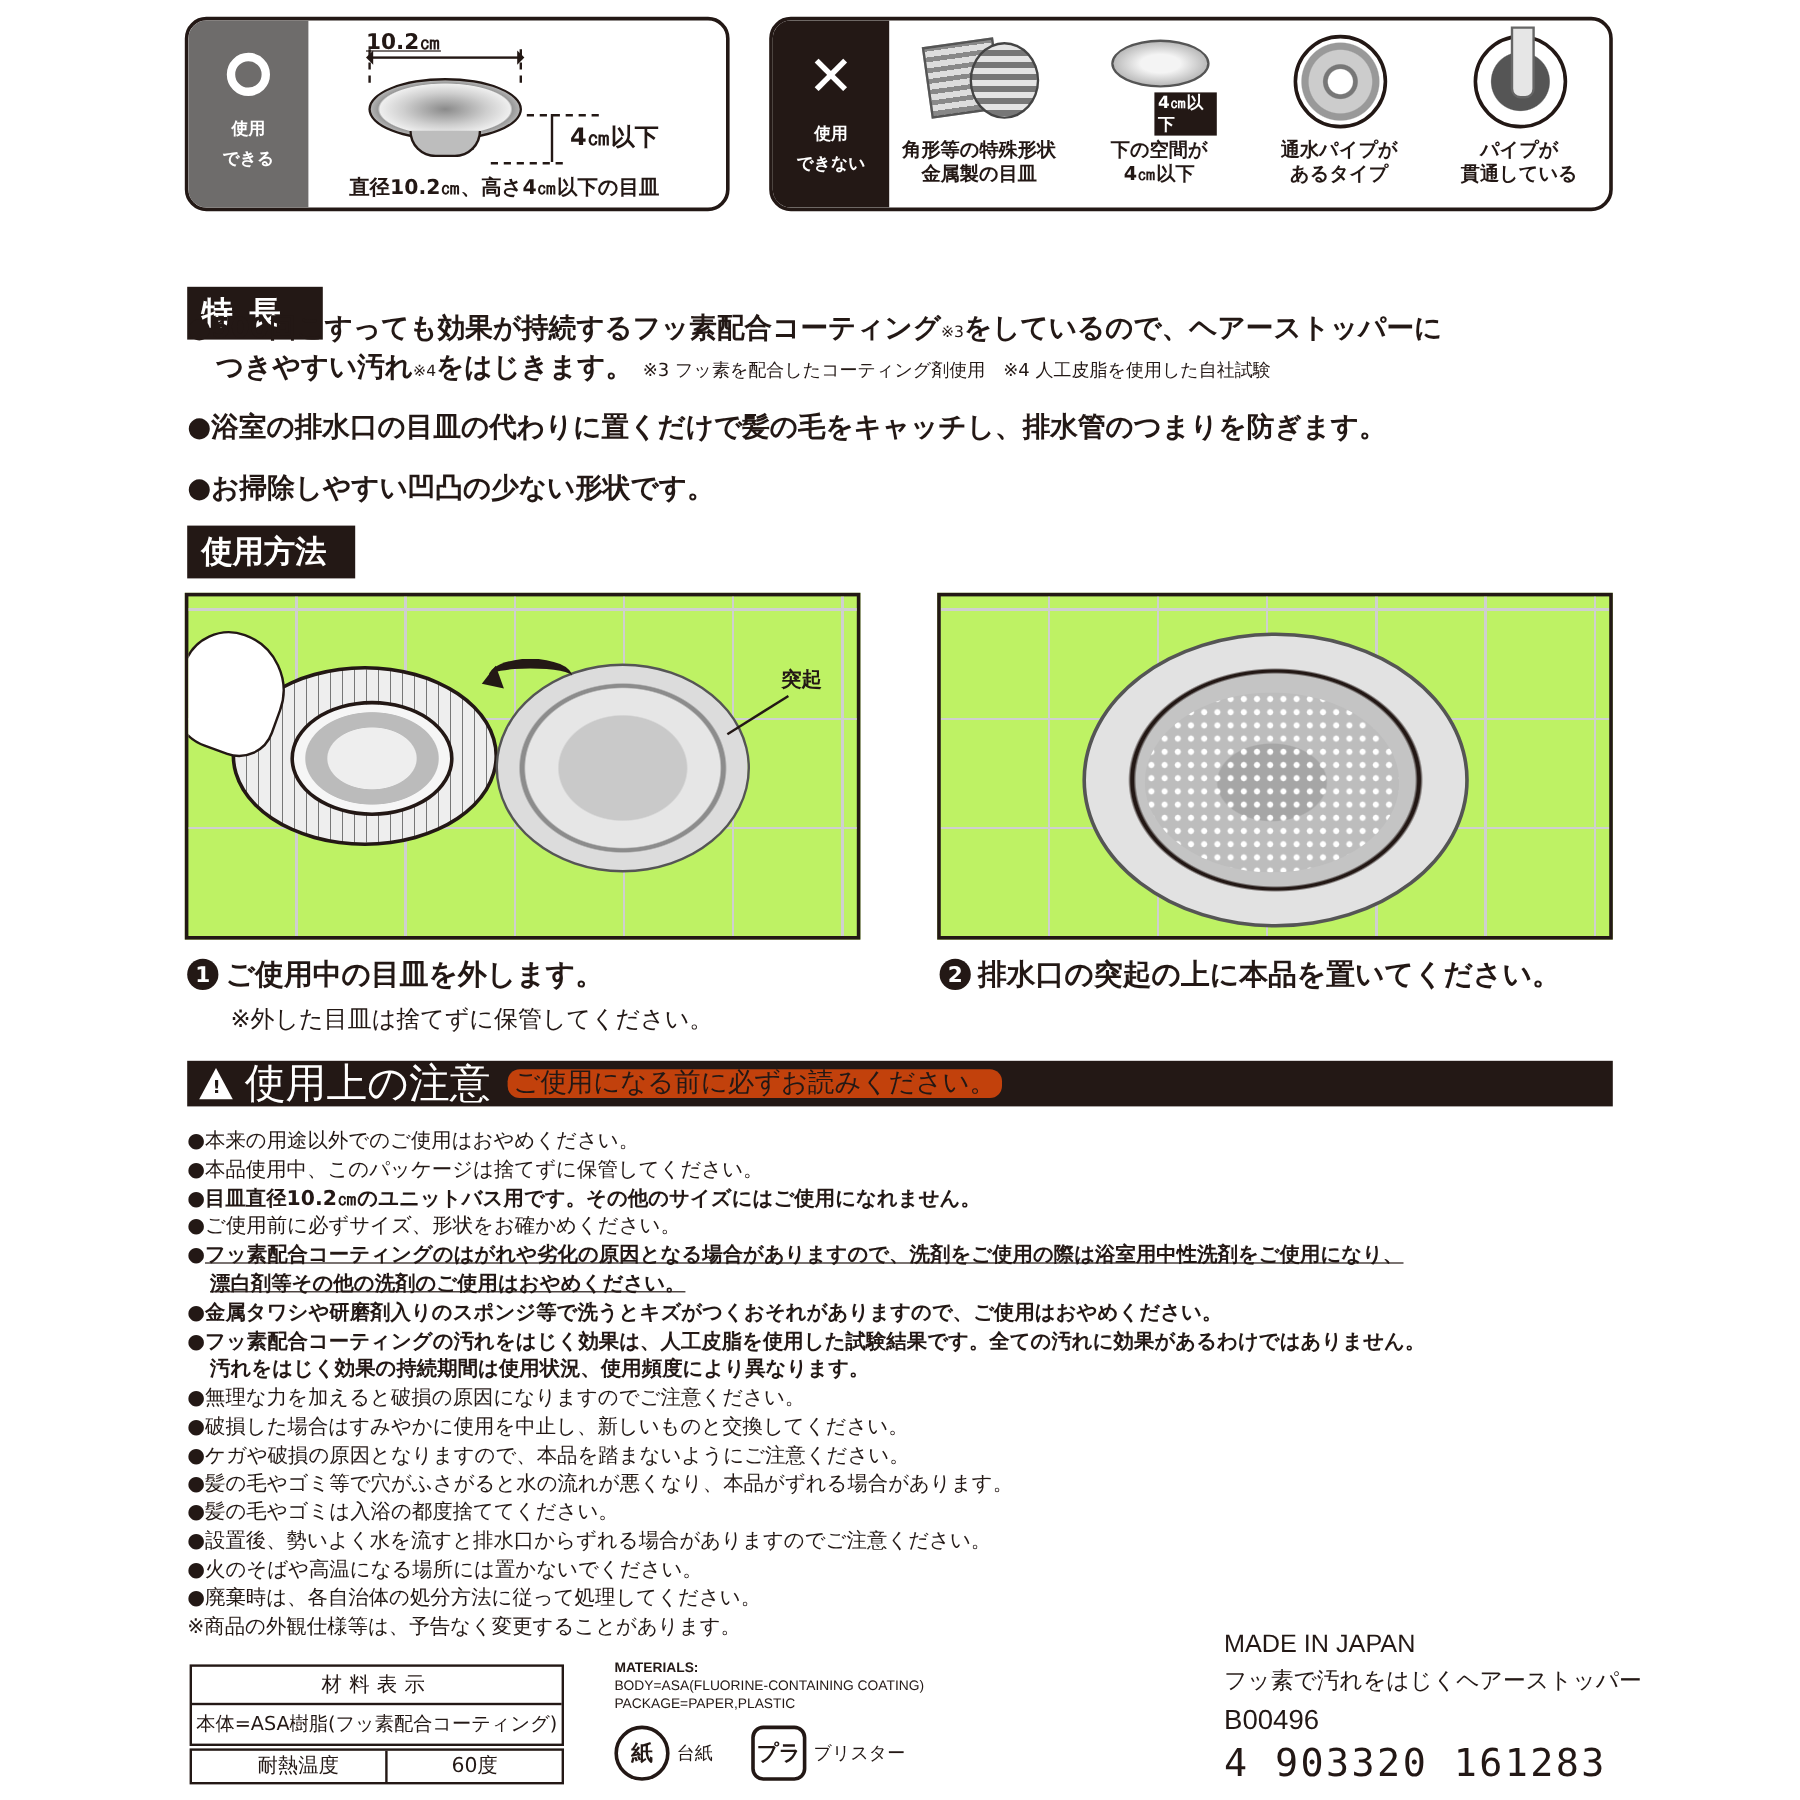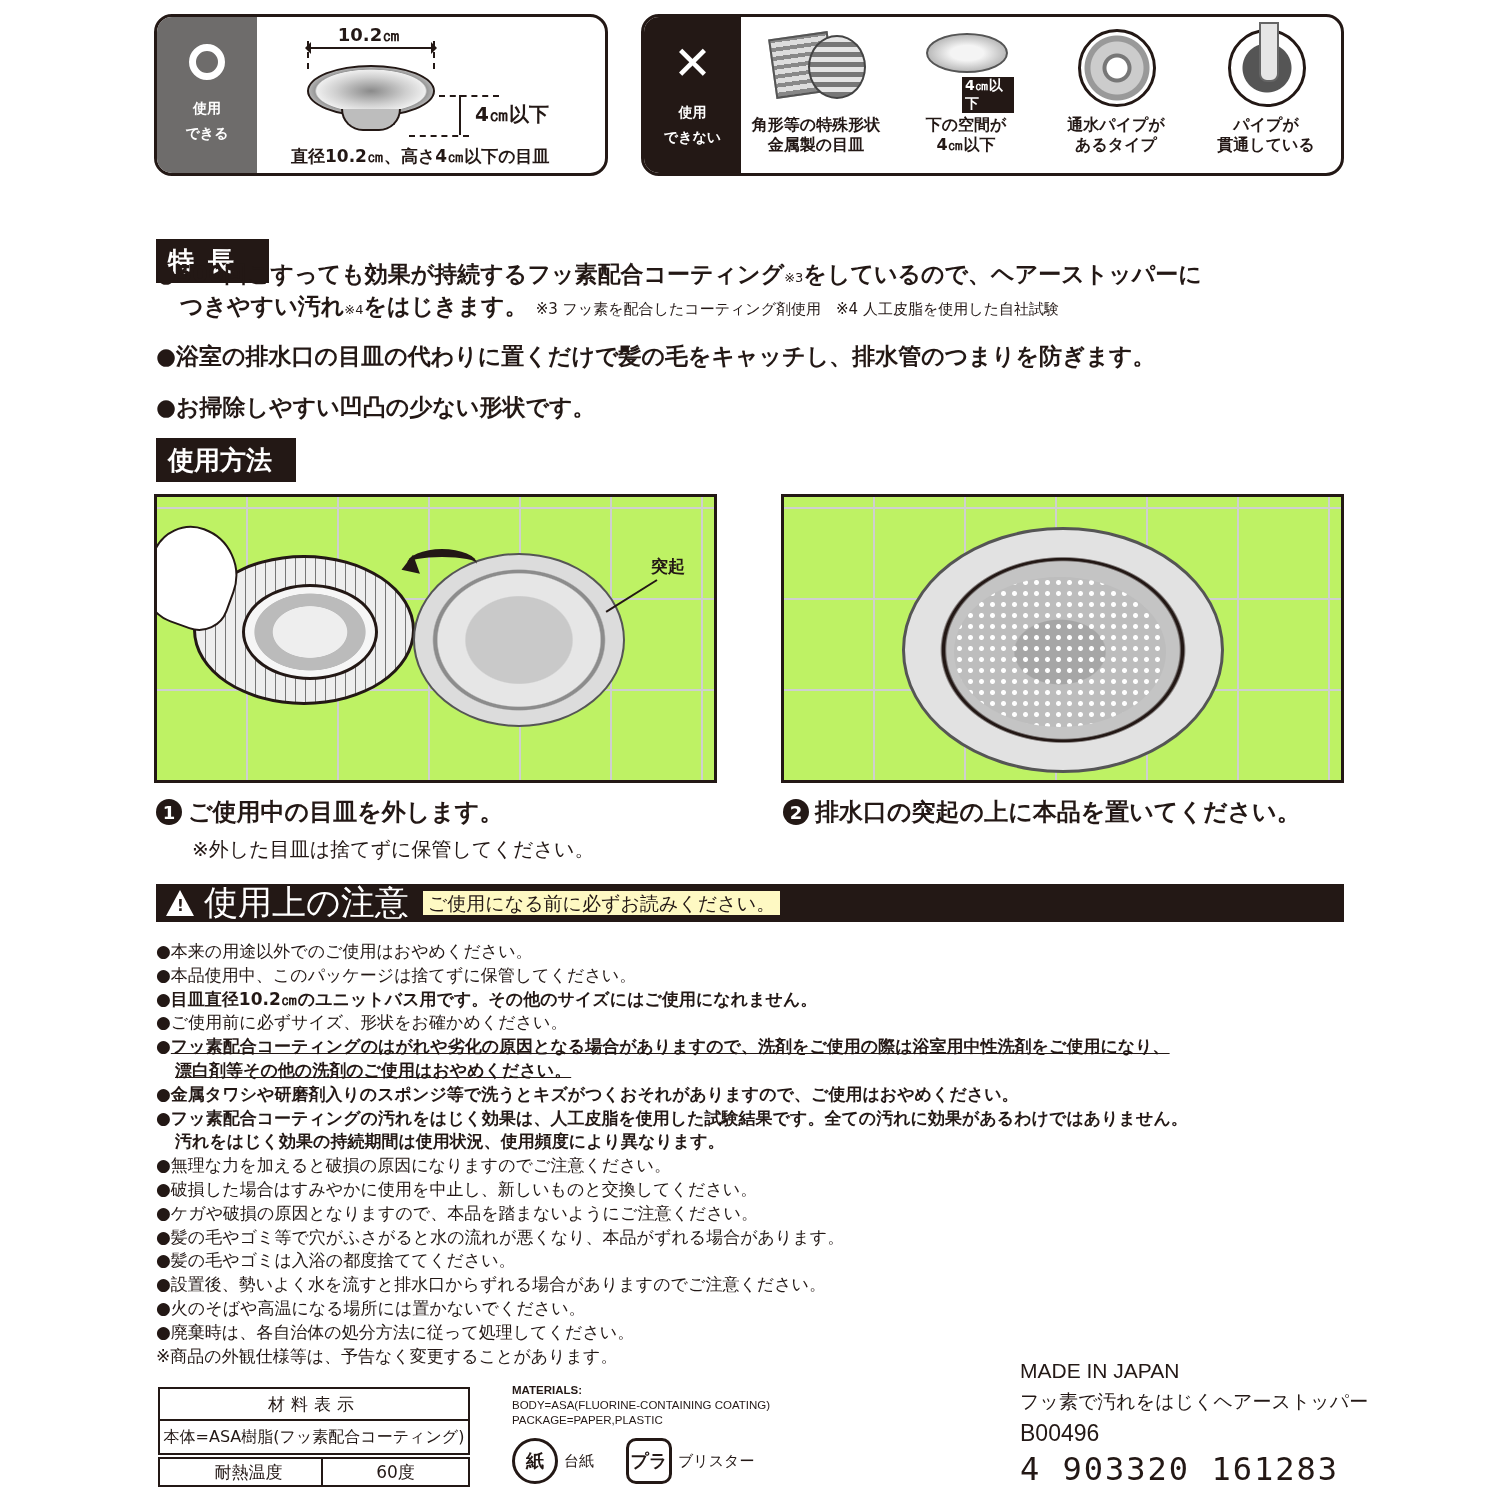--- a/index.html
+++ b/index.html
@@ -10,21 +10,21 @@
   .panel .side { display: flex; flex-direction: column; align-items: center; justify-content: center; color: #fff; }
   .ok-panel { left: 154px; top: 14px; width: 454px; height: 162px; }
   .ok-panel .side { width: 100px; background: #6e6c6b; }
   .ng-panel { left: 641px; top: 14px; width: 703px; height: 162px; }
   .ng-panel .side { width: 97px; background: #231815; }
   .side .mark { font-size: 46px; font-weight: bold; line-height: 1; margin-bottom: 14px; }
   .side .circle { width: 36px; height: 36px; border: 7px solid #fff; border-radius: 50%; margin-bottom: 16px; }
   .side .label { font-size: 14px; line-height: 25px; text-align: center; font-weight: bold; }
 
   .ok-body { flex: 1; position: relative; }
-  .ok-body .dim-top { position: absolute; left: 48px; top: 6px; width: 128px; text-align: center; font-size: 18px; font-weight: bold; }
+  .ok-body .dim-top { position: absolute; left: 48px; top: 6px; width: 128px; text-align: left; font-size: 18px; font-weight: bold; text-decoration: underline; }
   .ok-body .dim-line { position: absolute; left: 52px; top: 30px; width: 124px; height: 2px; background: #231815; }
   .ok-body .dim-line::before, .ok-body .dim-line::after { content: ""; position: absolute; top: -5px; border: 6px solid transparent; }
   .ok-body .dim-line::before { left: -4px; border-right-color: #231815; border-left: none; }
   .ok-body .dim-line::after { right: -4px; border-left-color: #231815; border-right: none; }
   .ok-body .tick { position: absolute; top: 24px; width: 0; height: 28px; border-left: 2px dashed #231815; }
   .bowl { position: absolute; left: 50px; top: 48px; width: 128px; height: 52px; border-radius: 50%; background: radial-gradient(ellipse at center, #8a8a8a 0%, #cfcfcf 40%, #eeeeee 62%, #999 64%, #d8d8d8 80%); border: 2px solid #231815; }
   .bowl-base { position: absolute; left: 84px; top: 92px; width: 60px; height: 22px; border-radius: 0 0 30px 30px; background: #bdbdbd; border: 2px solid #231815; border-top: none; }
   .ok-body .hdash { position: absolute; width: 60px; border-top: 2px dashed #231815; }
   .ok-body .varrow { position: absolute; left: 202px; top: 78px; width: 2px; height: 40px; background: #231815; }
   .ok-body .height-label { position: absolute; left: 218px; top: 84px; font-size: 20px; font-weight: bold; }
@@ -76,21 +76,21 @@
   .step-text { position: absolute; font-size: 24px; font-weight: bold; white-space: nowrap; display: flex; align-items: center; }
   .step-num { display: inline-flex; width: 26px; height: 26px; border-radius: 50%; background: #231815; color: #fff; font-size: 18px; align-items: center; justify-content: center; margin-right: 6px; }
   .st1 { left: 156px; top: 796px; }
   .st2 { left: 783px; top: 796px; }
   .st1-note { position: absolute; left: 192px; top: 836px; font-size: 20px; }
 
   .caution-bar { position: absolute; left: 156px; top: 884px; width: 1188px; height: 38px; background: #231815; display: flex; align-items: center; padding-left: 10px; color: #fff; }
   .warn-icon { width: 0; height: 0; border-left: 14px solid transparent; border-right: 14px solid transparent; border-bottom: 26px solid #fff; position: relative; margin-right: 10px; }
   .warn-icon::after { content: "!"; position: absolute; left: -3px; top: 7px; color: #231815; font-size: 15px; font-weight: bold; }
   .caution-title { font-size: 34px; margin-right: 14px; }
-  .caution-sub { background: #fef9c3; color: #231815; font-size: 19px; padding: 0 5px; line-height: 24px; }
+  .caution-sub { background: #c2410c; color: #231815; font-size: 22px; padding: 0 5px; line-height: 24px; border-radius: 10px; }
 
   .cautions { position: absolute; left: 156px; top: 940px; width: 1190px; font-size: 17px; line-height: 23.8px; }
   .cautions .c-item { white-space: nowrap; }
   .cautions .bold { font-weight: bold; }
   .cautions .ul { text-decoration: underline; }
   .cautions .indent { padding-left: 19px; }
 
   .mat-table { position: absolute; left: 158px; top: 1387px; width: 312px; border: 2px solid #231815; font-size: 17px; }
   .mat-table .mt-head { text-align: center; line-height: 30px; border-bottom: 2px solid #231815; letter-spacing: 6px; }
   .mat-table .mt-body { text-align: center; line-height: 32px; white-space: nowrap; font-size: 16px; }

